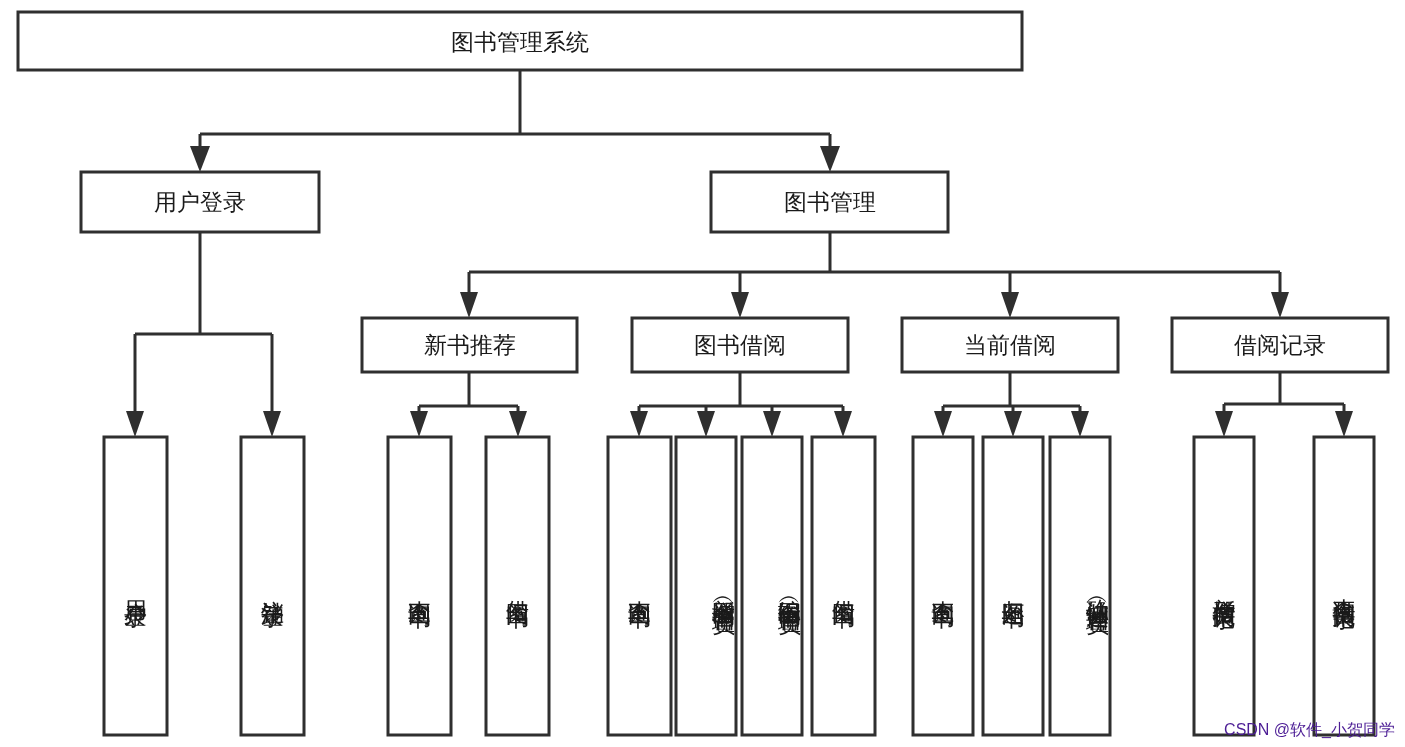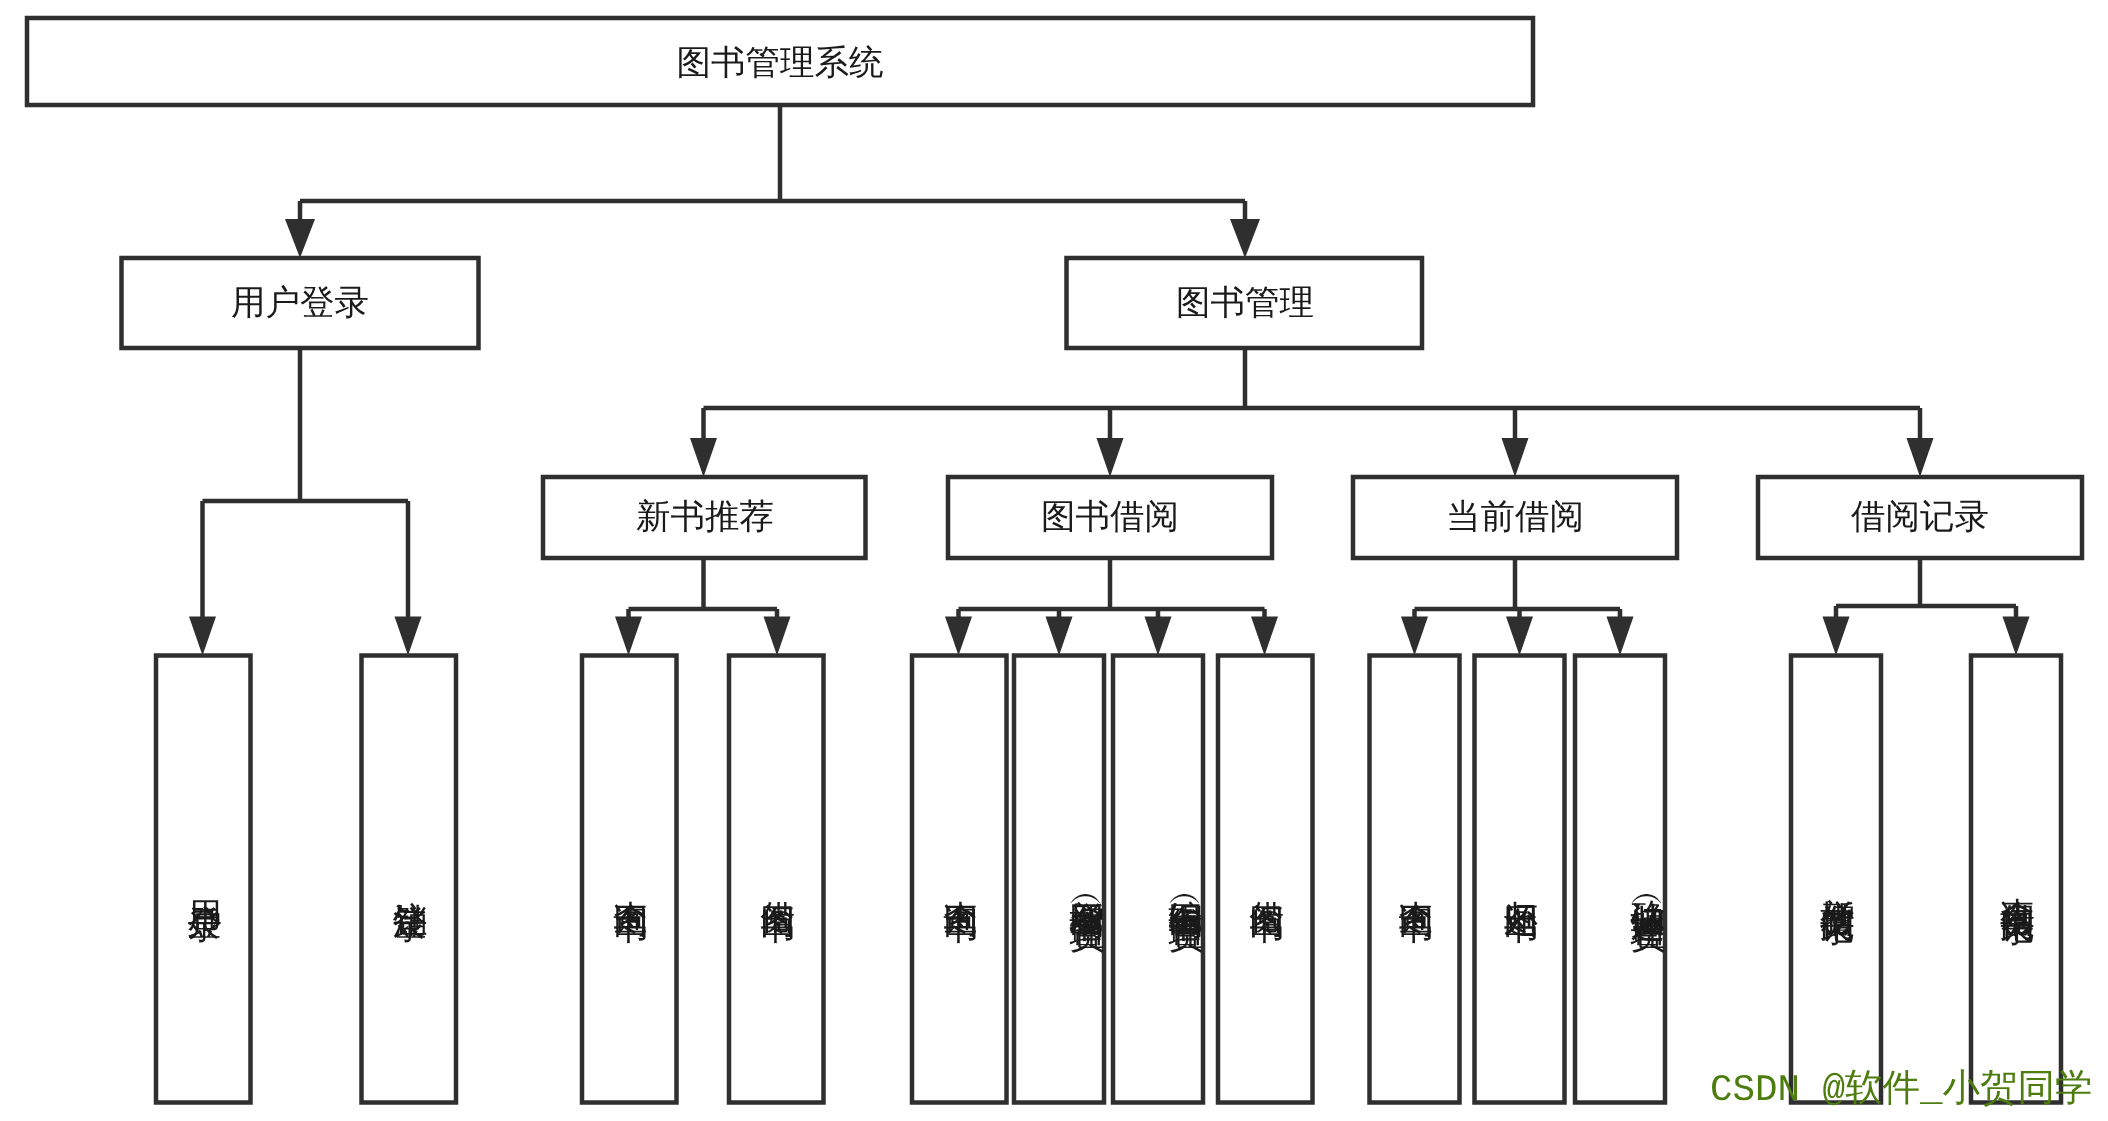--- a/index.html
+++ b/index.html
@@ -59,23 +59,23 @@
     line-height: 1.08;
     color: #1a1a1a;
     letter-spacing: 2px;
     white-space: nowrap;
     pointer-events: none;
   }
   .watermark {
     position: absolute;
     right: 10px;
     bottom: 6px;
-    font-family: Liberation Mono, monospace;
-    font-size: 25px;
-    color: #4d7c0f;
+    font-family: Liberation Sans, sans-serif;
+    font-size: 16px;
+    color: #4c1d95;
     white-space: nowrap;
   }
 </style>
 </head>
 <body>
 
 <div id="diagram-root">
 
   <svg class="diagram-canvas" viewBox="0 0 1405 747">
 

